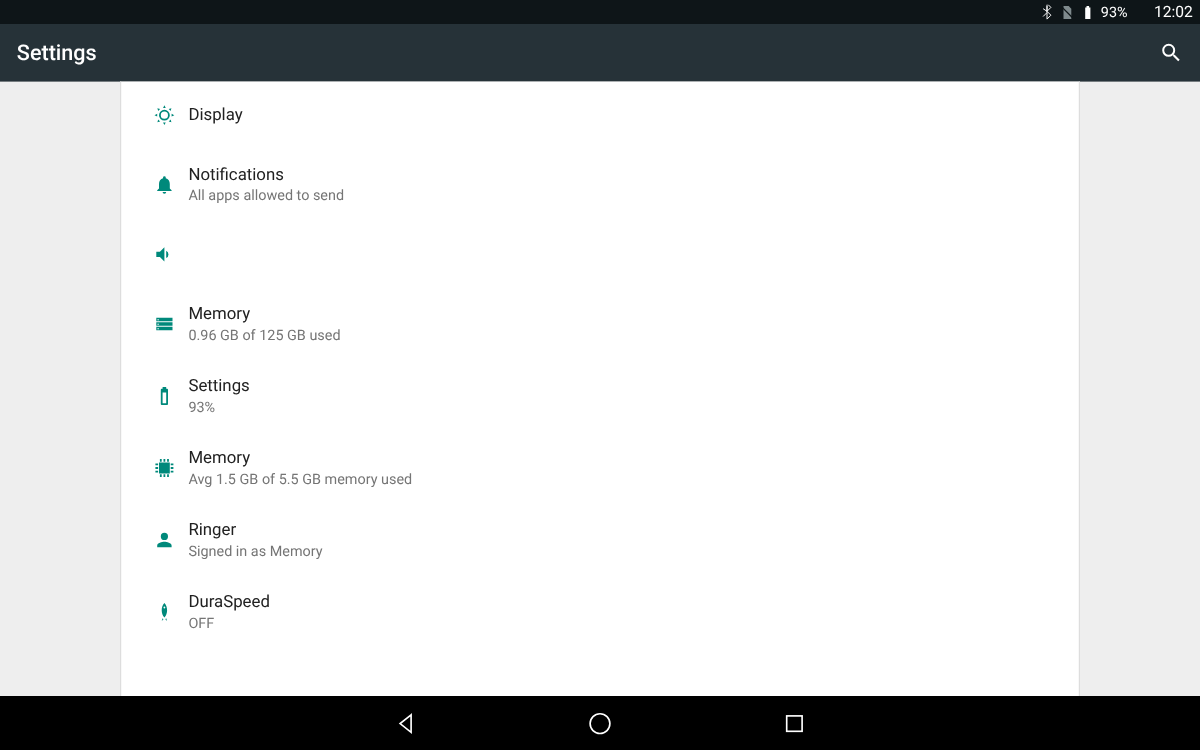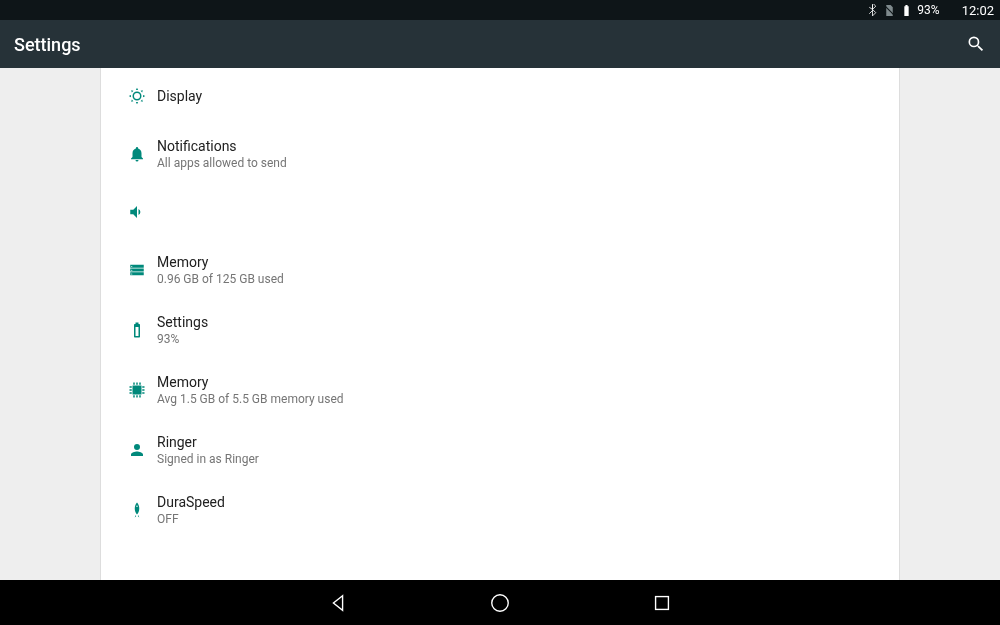--- a/index.html
+++ b/index.html
@@ -178,21 +178,21 @@
     </div>
 
     <div class="setting">
       <div class="icon-slot">
         <svg viewBox="0 0 24 24">
             <path d="M12 12a4 4 0 1 0-4-4 4 4 0 0 0 4 4zm0 2c-2.67 0-8 1.34-8 4v2h16v-2c0-2.66-5.33-4-8-4z"></path>
           </svg>
       </div>
       <div class="txt">
         <div class="primary">Ringer</div>
-        <div class="secondary">Signed in as Ringer</div>
+        <div class="secondary">Signed in as Memory</div>
       </div>
     </div>
 
     <div class="setting">
       <div class="icon-slot">
         <svg viewBox="0 0 24 24">
             <path d="M12 2c2 2 3 5 3 8s-1 6-3 8c-2-2-3-5-3-8s1-6 3-8zm-1 18l-2 2 1-3zm2 0l2 2-1-3zM12 6a1 1 0 1 0 1 1 1 1 0 0 0-1-1z"></path>
           </svg>
       </div>
       <div class="txt">

